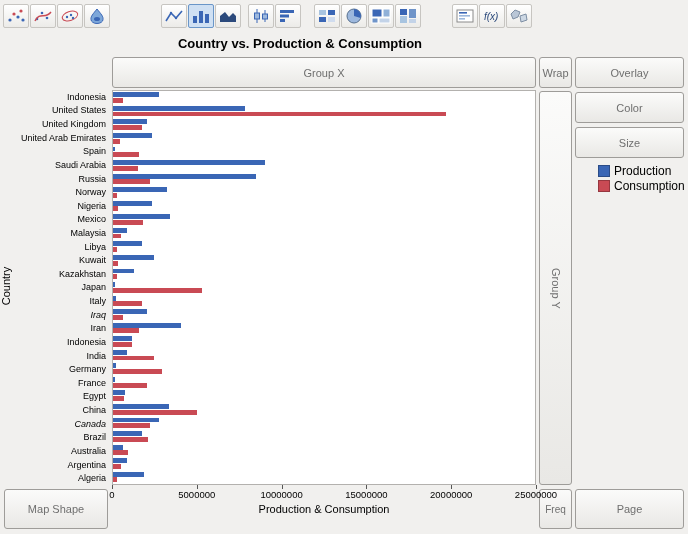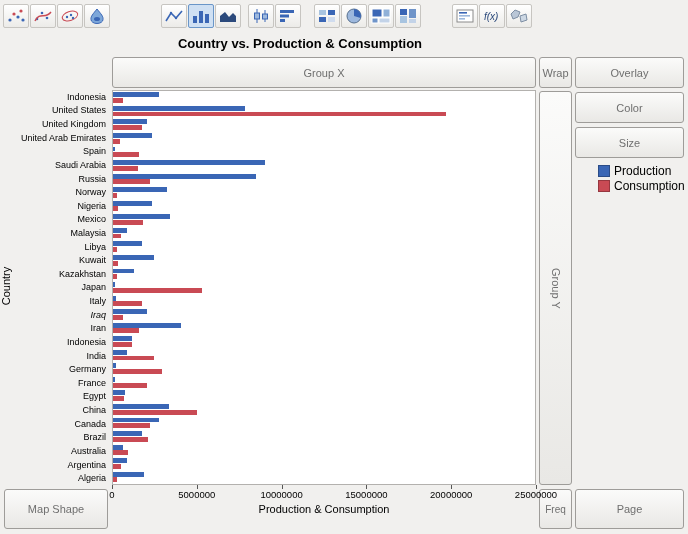--- a/index.html
+++ b/index.html
@@ -240,21 +240,21 @@
       <div class="yl" style="top: 48.2759%; height: 3.44828%;">Japan</div>
       <div class="yl" style="top: 51.7241%; height: 3.44828%;">Italy</div>
       <div class="yl" style="top: 55.1724%; height: 3.44828%; font-style: italic;">Iraq</div>
       <div class="yl" style="top: 58.6207%; height: 3.44828%;">Iran</div>
       <div class="yl" style="top: 62.069%; height: 3.44828%;">Indonesia</div>
       <div class="yl" style="top: 65.5172%; height: 3.44828%;">India</div>
       <div class="yl" style="top: 68.9655%; height: 3.44828%;">Germany</div>
       <div class="yl" style="top: 72.4138%; height: 3.44828%;">France</div>
       <div class="yl" style="top: 75.8621%; height: 3.44828%;">Egypt</div>
       <div class="yl" style="top: 79.3103%; height: 3.44828%;">China</div>
-      <div class="yl" style="top: 82.7586%; height: 3.44828%;">Canada</div>
+      <div class="yl" style="top: 82.7586%; height: 3.44828%; font-style: italic;">Canada</div>
       <div class="yl" style="top: 86.2069%; height: 3.44828%;">Brazil</div>
       <div class="yl" style="top: 89.6552%; height: 3.44828%;">Australia</div>
       <div class="yl" style="top: 93.1034%; height: 3.44828%;">Argentina</div>
       <div class="yl" style="top: 96.5517%; height: 3.44828%;">Algeria</div>
     </div>
   <div class="plot">
       <div class="bar" style="top: 0.344828%; height: 1.24138%; width: 10.8%; background: rgb(58, 102, 181);"></div>
       <div class="bar" style="top: 1.7931%; height: 1.24138%; width: 2.4%; background: rgb(201, 74, 84);"></div>
       <div class="bar" style="top: 3.7931%; height: 1.24138%; width: 31.2%; background: rgb(58, 102, 181);"></div>
       <div class="bar" style="top: 5.24138%; height: 1.24138%; width: 78.8%; background: rgb(201, 74, 84);"></div>

